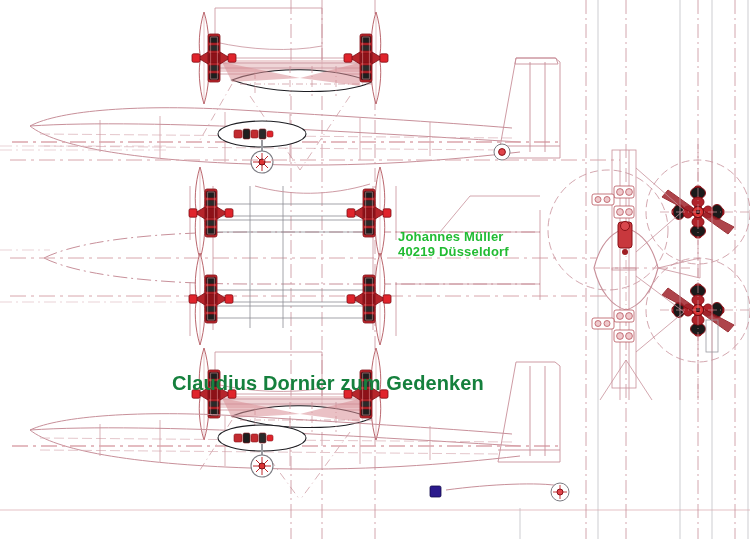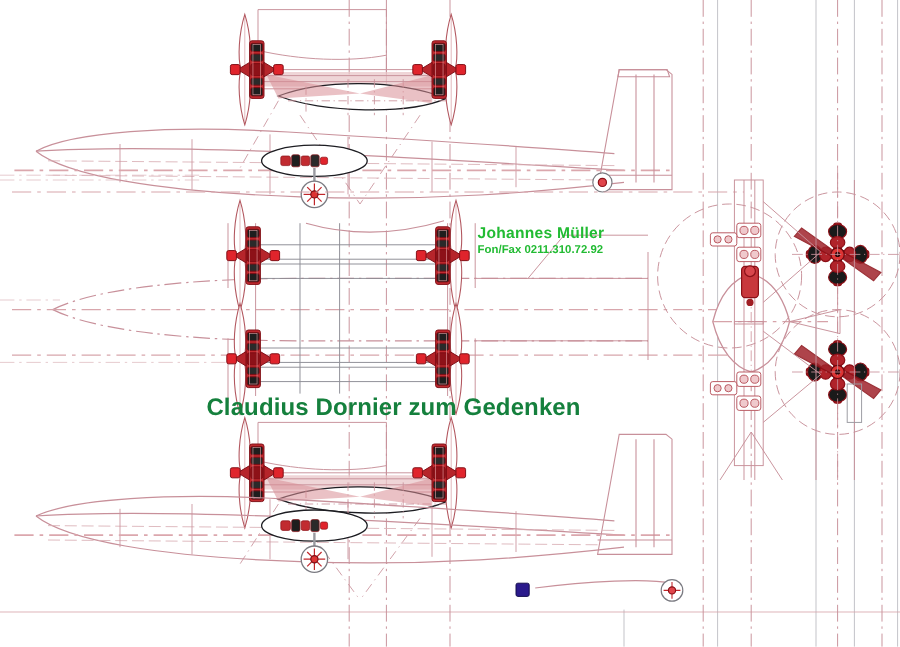--- a/index.html
+++ b/index.html
@@ -1,21 +1,21 @@
 <!DOCTYPE html>
 <html><head>
 <meta charset="utf-8">
 <title>CAD Drawing</title>
 <style>
   html,body{margin:0;padding:0;background:#ffffff;}
   body{width:750px;height:539px;overflow:hidden;
        font-family:"Liberation Sans","DejaVu Sans",sans-serif;}
   #stage{position:relative;width:750px;height:539px;background:#ffffff;}
   #cad{position:absolute;left:0;top:0;width:750px;height:539px;}
-  .txt{position:absolute;white-space:nowrap;}
+  .txt{position:absolute;white-space:nowrap;margin-top:43px;}
   #addr{left:398px;top:186px;line-height:15px;}
   #addr div{font-weight:bold;font-size:13px;letter-spacing:.2px;}
   #addr div.small{font-size:9.5px;font-weight:bold;letter-spacing:0;}
   #memorial{left:172px;top:329px;font-size:20px;font-weight:bold;letter-spacing:.1px;}
 </style>
 </head>
 <body>
 
 <div id="stage">
 
@@ -414,18 +414,18 @@
     <g stroke="#dcb7bc" stroke-width=".6" fill="none" stroke-dasharray="12 4 2 4">
       <line x1="0" y1="146" x2="170" y2="146"></line>
       <line x1="0" y1="150" x2="170" y2="150"></line>
       <line x1="0" y1="250" x2="50" y2="250"></line>
       <line x1="0" y1="302" x2="190" y2="302"></line>
     </g>
   </svg>
 
   <div class="txt" id="addr" style="color:#22bb33">
     <div>Johannes Müller</div>
-    <div class="small">Fon/Fax 0211.310.72.92</div>
+    <div>40219 Düsseldorf</div>
   </div>
 
   <div class="txt" id="memorial" style="color:#15803d">Claudius Dornier zum Gedenken</div>
 
 </div>
 
 </body></html>

